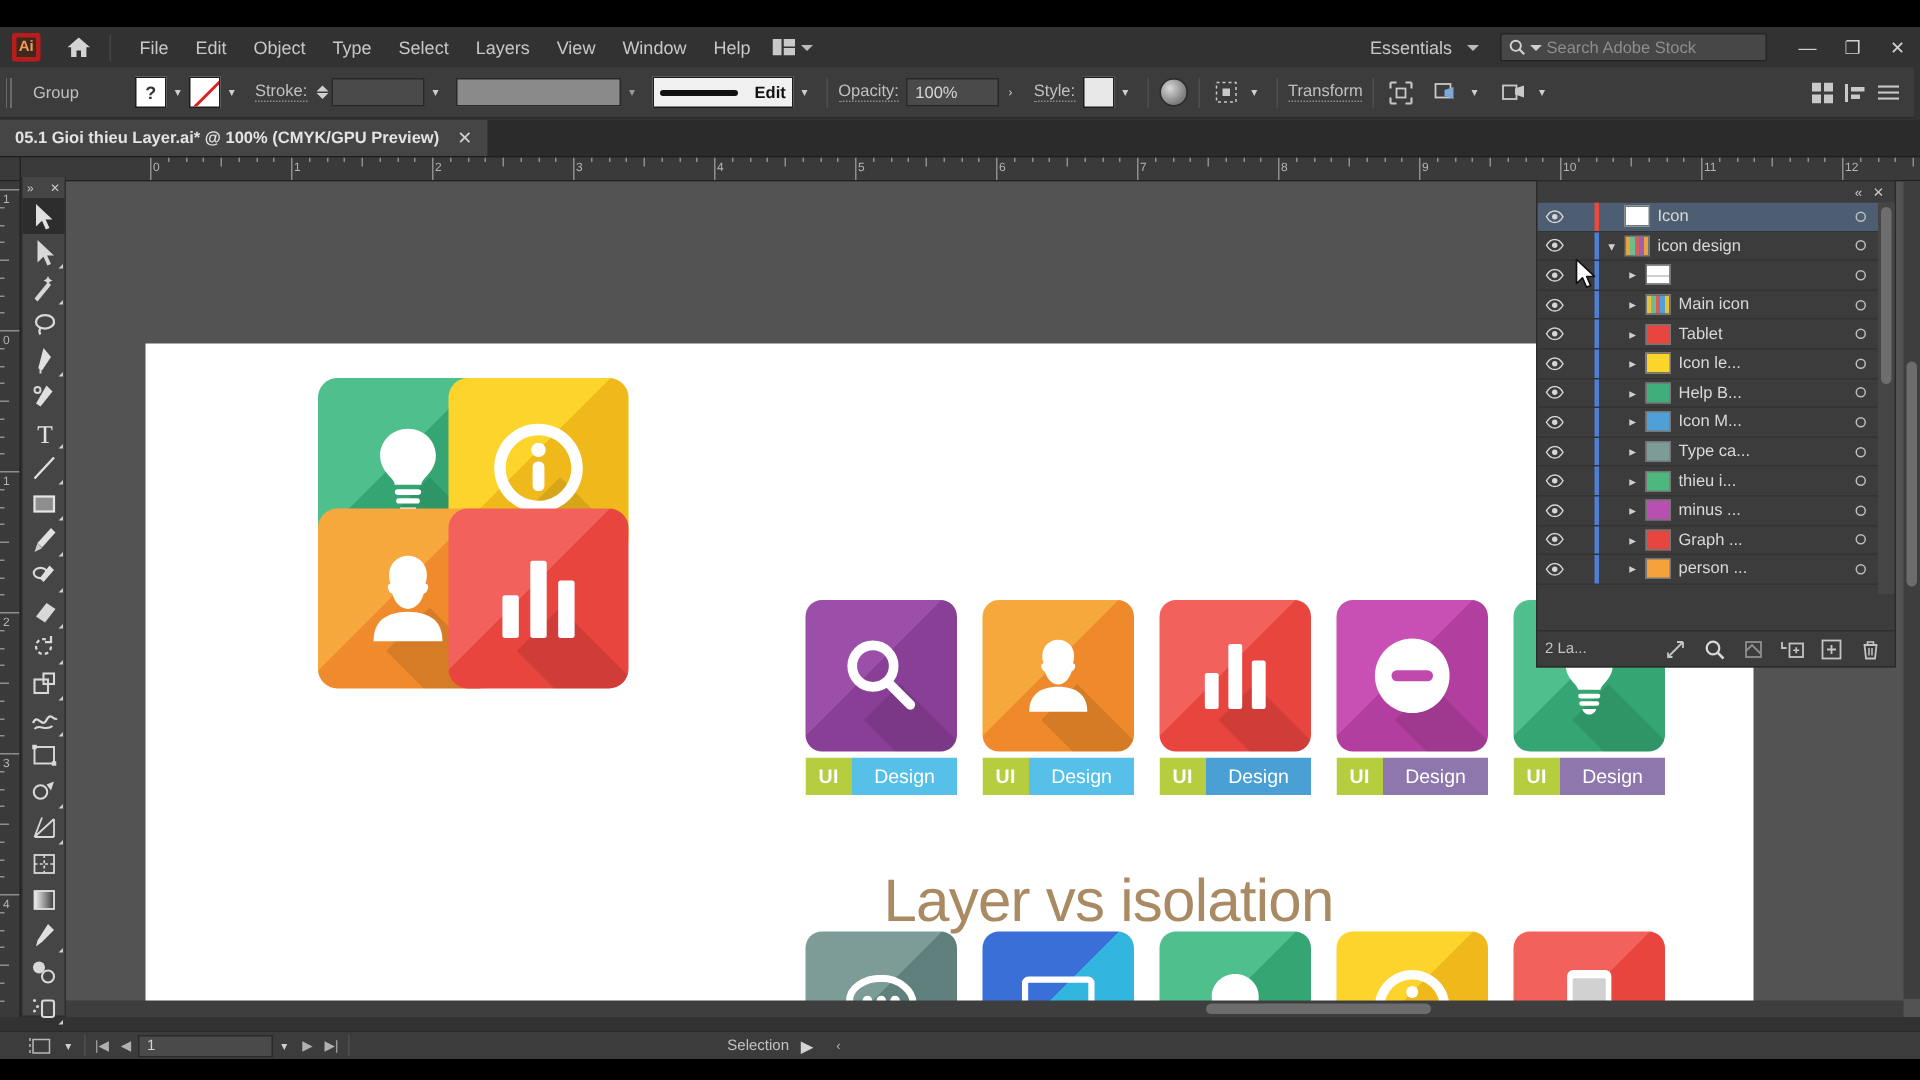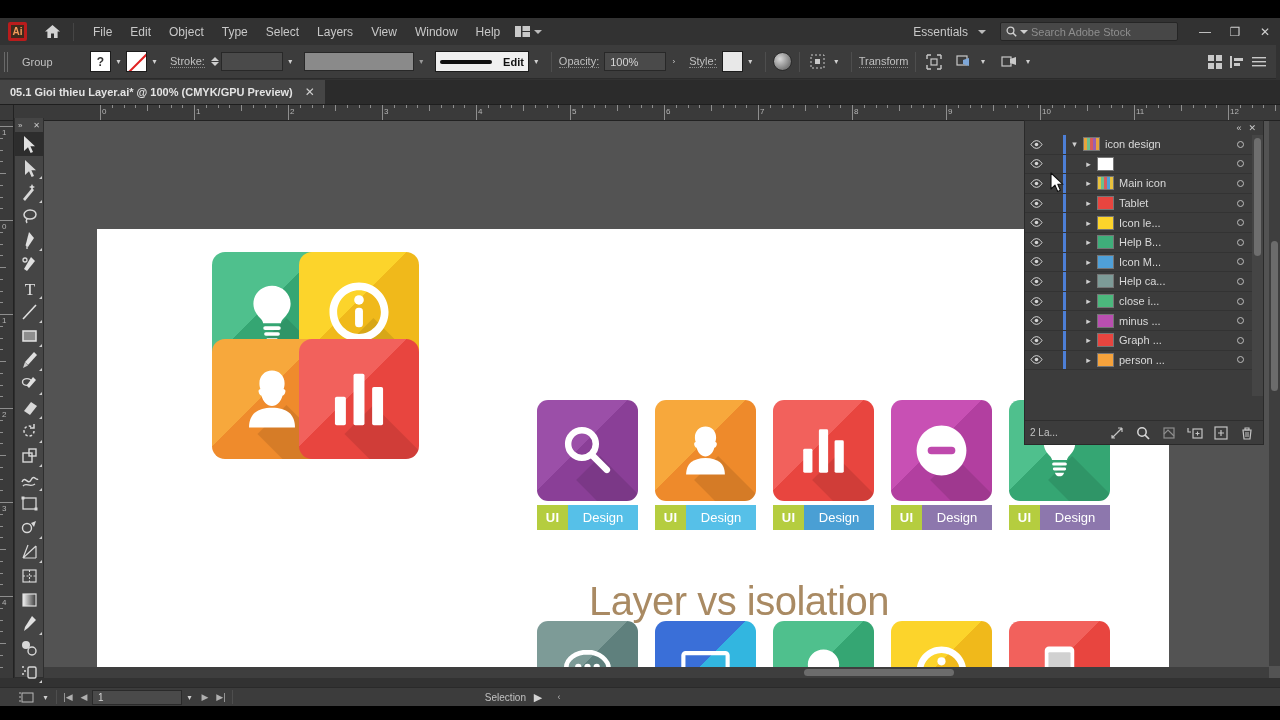--- a/index.html
+++ b/index.html
@@ -1111,20 +1111,38 @@
       </div>
   </div>
 
   <div class="layers-panel">
     <div class="lp-topbar">
       <span>«</span>
       <span>✕</span>
     </div>
     <div class="lp-list">
       <div id="layer-rows">
+          <div class="lrow selected">
+            <div class="eye">
+              <svg width="13" height="9" viewBox="0 0 13 9">
+                <path d="M6.5 0.6C3.2 0.6 1 4.5 1 4.5s2.2 3.9 5.5 3.9S12 4.5 12 4.5 9.8 0.6 6.5 0.6z" fill="none" stroke="#d6d6d6" stroke-width="1"></path>
+                <circle cx="6.5" cy="4.5" r="1.8" fill="#d6d6d6"></circle>
+              </svg>
+            </div>
+            <div class="lockcol"></div>
+            <div class="colorbar" style="background:#e84b3c"></div>
+            <div style="width:0px"></div>
+            <div class="twisty"></div>
+            <div class="thumb" style="background:#ffffff;"></div>
+            <div class="lname">Icon</div>
+            <div class="target">
+              <i></i>
+            </div>
+            <div class="selind"></div>
+          </div>
           <div class="lrow">
             <div class="eye">
               <svg width="13" height="9" viewBox="0 0 13 9">
                 <path d="M6.5 0.6C3.2 0.6 1 4.5 1 4.5s2.2 3.9 5.5 3.9S12 4.5 12 4.5 9.8 0.6 6.5 0.6z" fill="none" stroke="#d6d6d6" stroke-width="1"></path>
                 <circle cx="6.5" cy="4.5" r="1.8" fill="#d6d6d6"></circle>
               </svg>
             </div>
             <div class="lockcol"></div>
             <div class="colorbar" style="background:#4d7fd6"></div>
             <div style="width:0px"></div>
@@ -1253,39 +1271,39 @@
               <svg width="13" height="9" viewBox="0 0 13 9">
                 <path d="M6.5 0.6C3.2 0.6 1 4.5 1 4.5s2.2 3.9 5.5 3.9S12 4.5 12 4.5 9.8 0.6 6.5 0.6z" fill="none" stroke="#d6d6d6" stroke-width="1"></path>
                 <circle cx="6.5" cy="4.5" r="1.8" fill="#d6d6d6"></circle>
               </svg>
             </div>
             <div class="lockcol"></div>
             <div class="colorbar" style="background:#4d7fd6"></div>
             <div style="width:14px"></div>
             <div class="twisty">▸</div>
             <div class="thumb" style="background:#7d9b97;"></div>
-            <div class="lname">Help ca...</div>
+            <div class="lname">Type ca...</div>
             <div class="target">
               <i></i>
             </div>
             <div class="selind"></div>
           </div>
           <div class="lrow">
             <div class="eye">
               <svg width="13" height="9" viewBox="0 0 13 9">
                 <path d="M6.5 0.6C3.2 0.6 1 4.5 1 4.5s2.2 3.9 5.5 3.9S12 4.5 12 4.5 9.8 0.6 6.5 0.6z" fill="none" stroke="#d6d6d6" stroke-width="1"></path>
                 <circle cx="6.5" cy="4.5" r="1.8" fill="#d6d6d6"></circle>
               </svg>
             </div>
             <div class="lockcol"></div>
             <div class="colorbar" style="background:#4d7fd6"></div>
             <div style="width:14px"></div>
             <div class="twisty">▸</div>
             <div class="thumb" style="background:#4cb87d;"></div>
-            <div class="lname">close i...</div>
+            <div class="lname">thieu i...</div>
             <div class="target">
               <i></i>
             </div>
             <div class="selind"></div>
           </div>
           <div class="lrow">
             <div class="eye">
               <svg width="13" height="9" viewBox="0 0 13 9">
                 <path d="M6.5 0.6C3.2 0.6 1 4.5 1 4.5s2.2 3.9 5.5 3.9S12 4.5 12 4.5 9.8 0.6 6.5 0.6z" fill="none" stroke="#d6d6d6" stroke-width="1"></path>
                 <circle cx="6.5" cy="4.5" r="1.8" fill="#d6d6d6"></circle>

